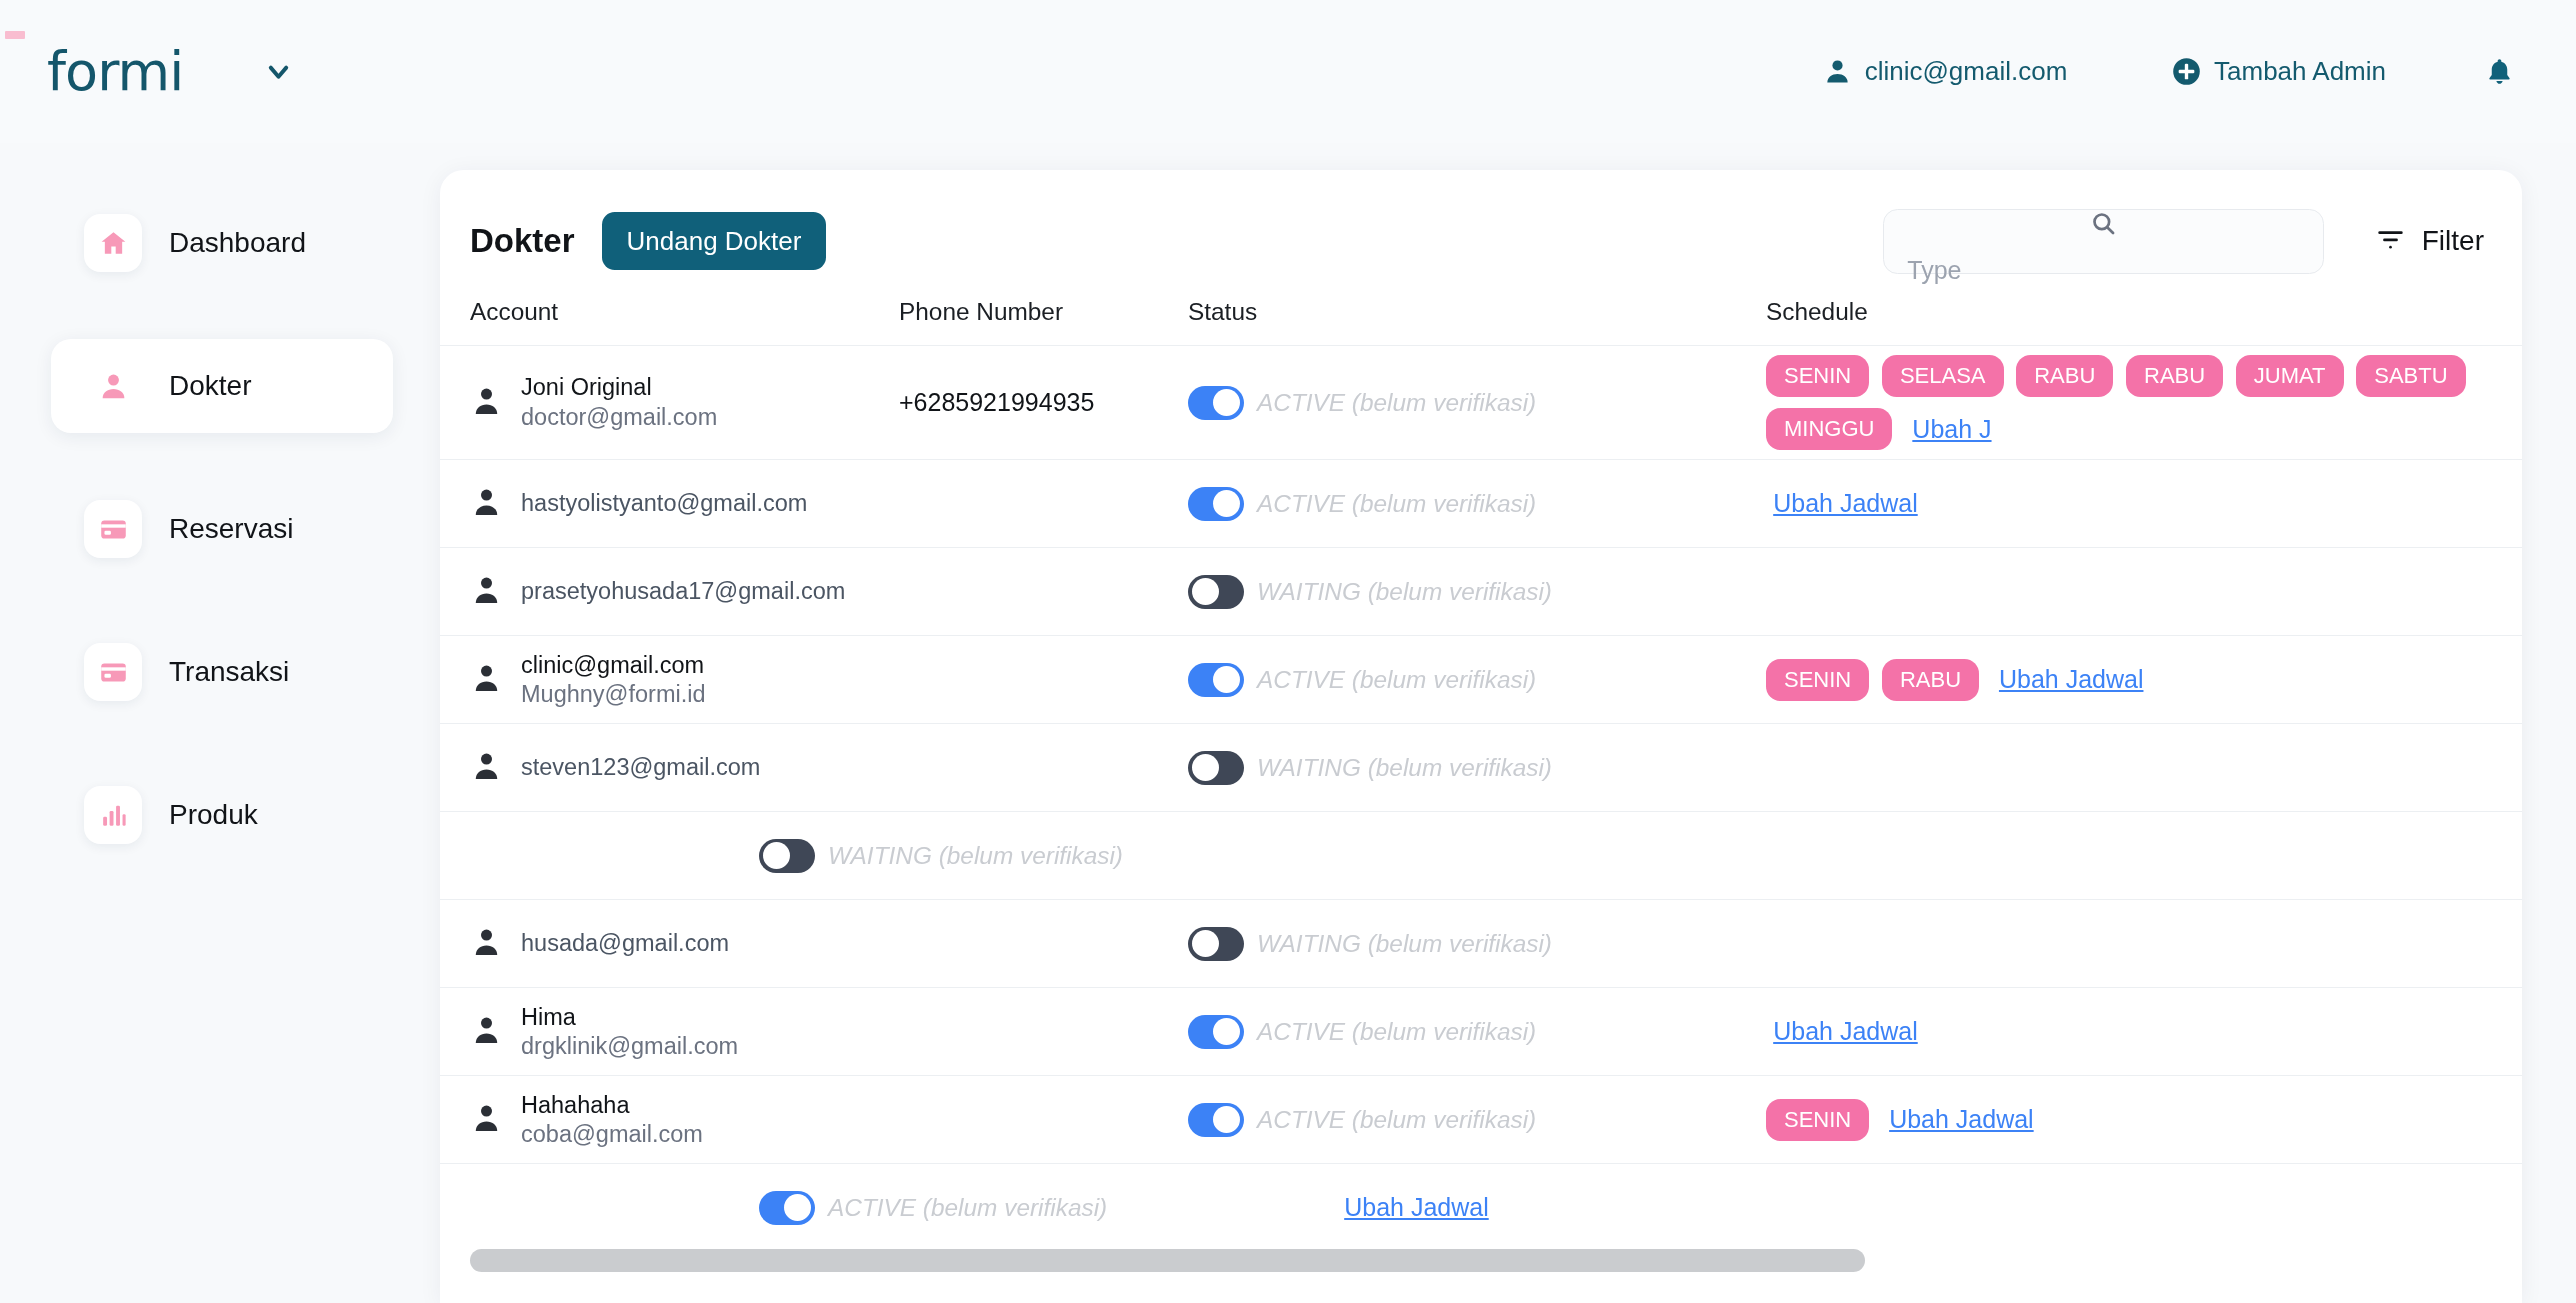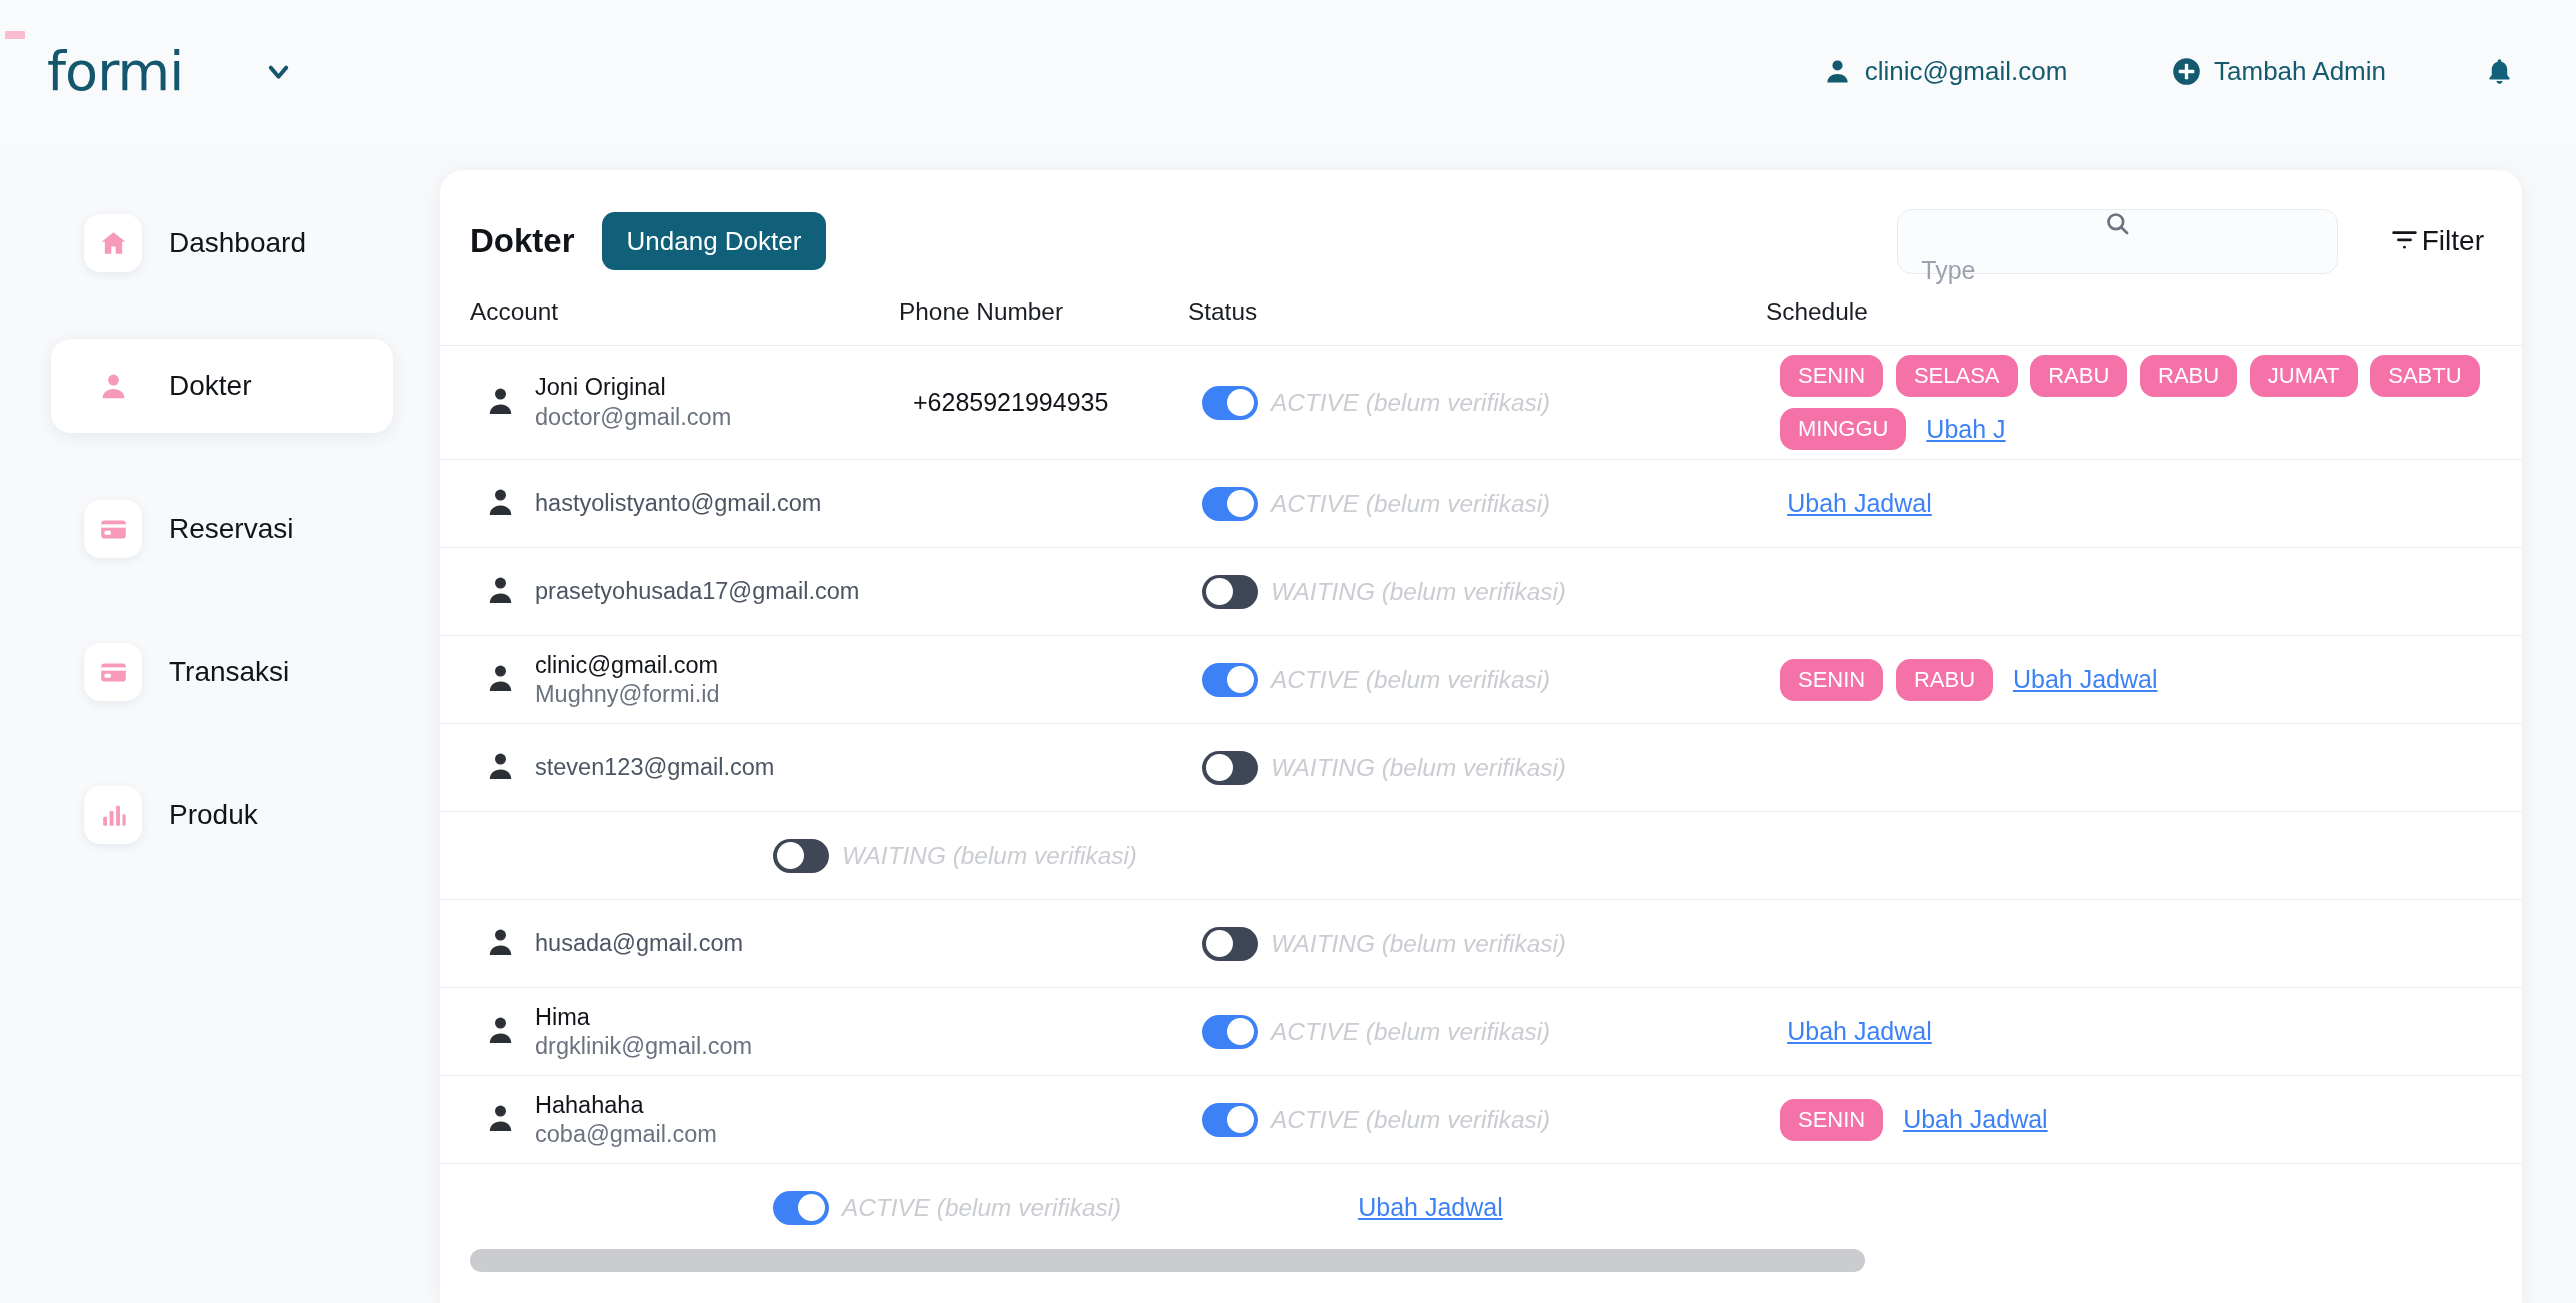--- a/index.html
+++ b/index.html
@@ -92,41 +92,41 @@
     border: 1.8px solid #e7eaee; border-radius: 14.5px;
     background: #fbfcfd; padding: 0 23.5px; flex-direction: column;
   }
   .search-input {
     border: none; outline: none; background: transparent;
     font-size: 25px; color: #6b7280; width: 100%;
     font-family: "Liberation Sans", sans-serif;
   }
   .search-input::placeholder { color: #9ca3af; }
   .filter-btn {
-    display: flex; align-items: center; gap: 3px;
+    display: flex; align-items: center; gap: 17px;
     margin-left: 52px; font-size: 28px; color: #111418;
     background: none; border: none; cursor: pointer;
     font-family: "Liberation Sans", sans-serif;
   }
 
   
   .tbl { width: 100%; }
   .thead {
     display: flex; align-items: center;
     height: 67px; padding-left: 30px;
     font-size: 24.4px; color: #1b1f24;
   }
   .col-account { width: 429px; flex: none; }
   .col-phone   { width: 289px; flex: none; }
   .col-status  { width: 578px; flex: none; }
   .col-sched   { flex: 1; min-width: 0; }
 
   .row {
     display: flex; align-items: center;
-    min-height: 88px; padding-left: 44px;
+    min-height: 88px; padding-left: 30px;
     border-top: 1.8px solid #eceff2;
   }
   .row:first-of-type { border-top: 1.8px solid #eceff2; }
 
   .acct { display: flex; align-items: center; gap: 18px; }
   .acct-text { display: flex; flex-direction: column; gap: 2.7px; }
   .acct-name { font-size: 23.5px; color: #111418; }
   .acct-mail { font-size: 23.5px; color: #6b7280; }
   .acct-mail.only { color: #4b5563; }
   .phone { font-size: 25px; color: #111418; }

